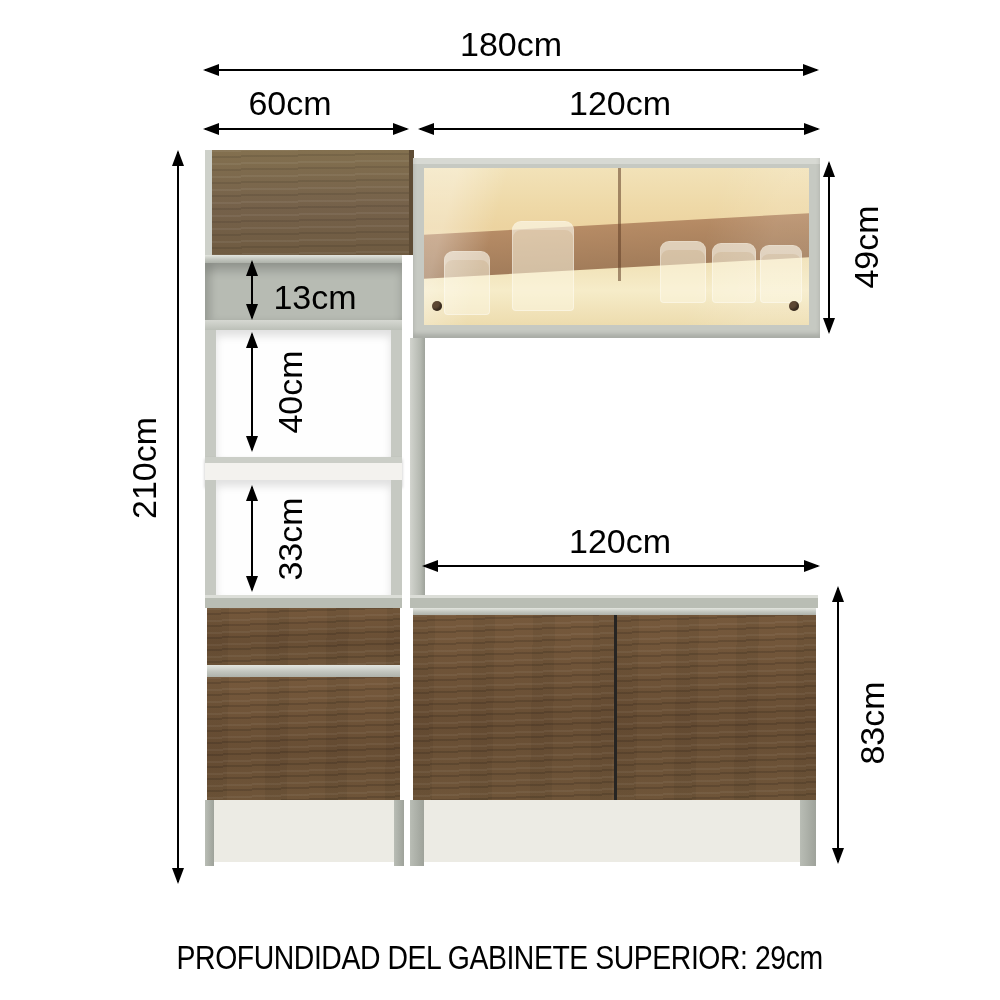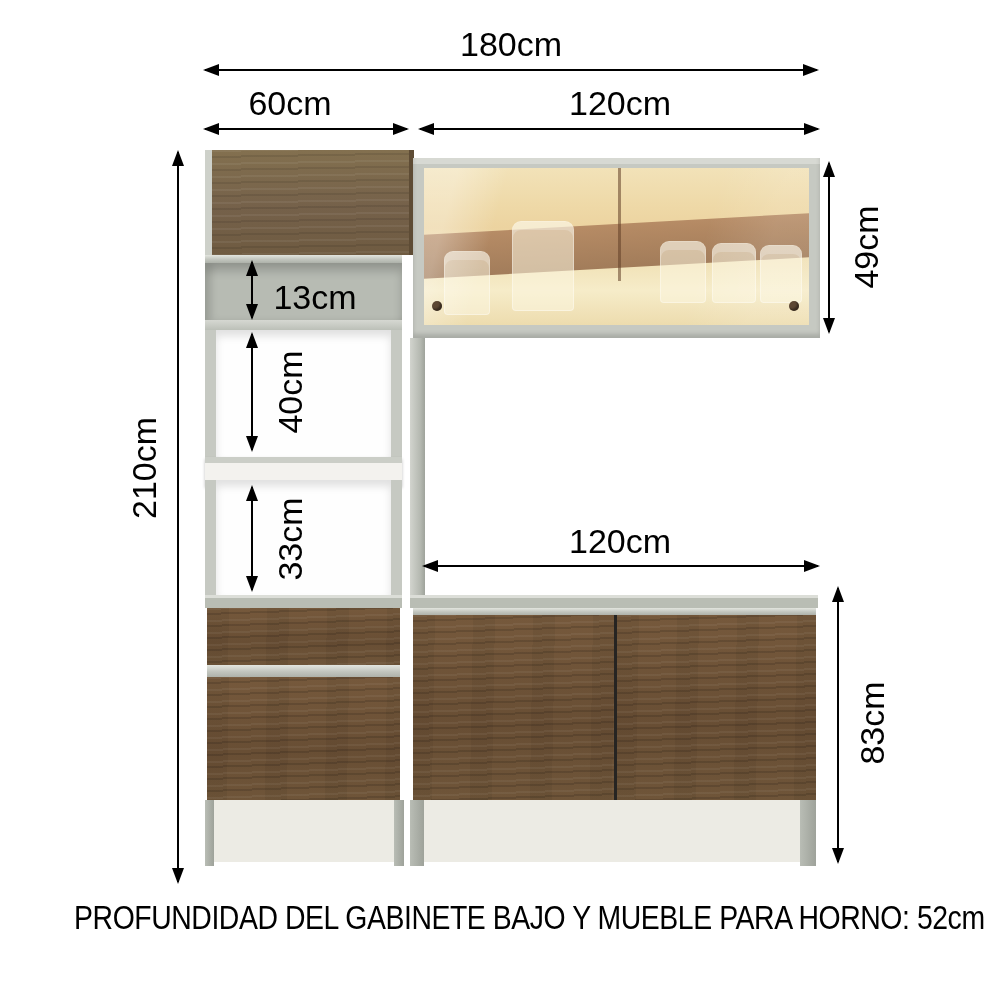--- a/index.html
+++ b/index.html
@@ -156,17 +156,17 @@
 
   <div class="dimline-v" style="left:177px;top:152px;height:730px;"></div>
   <div class="dimlab rot" style="left:144px;top:468px;">210cm</div>
 
   <div class="dimline-h" style="left:424px;top:565px;width:394px;"></div>
   <div class="dimlab" style="left:620px;top:541px;">120cm</div>
 
   <div class="dimline-v" style="left:837px;top:588px;height:274px;"></div>
   <div class="dimlab rot" style="left:872px;top:723px;">83cm</div>
 
-  <div class="footer-line" style="top:901px;">
-    <span>PROFUNDIDAD DEL GABINETE BAJO Y MUEBLE PARA HORNO: 52cm</span>
+  <div class="footer-line" style="top:941px;">
+    <span>PROFUNDIDAD DEL GABINETE SUPERIOR: 29cm</span>
   </div>
 
 </div>
 
 </body></html>

